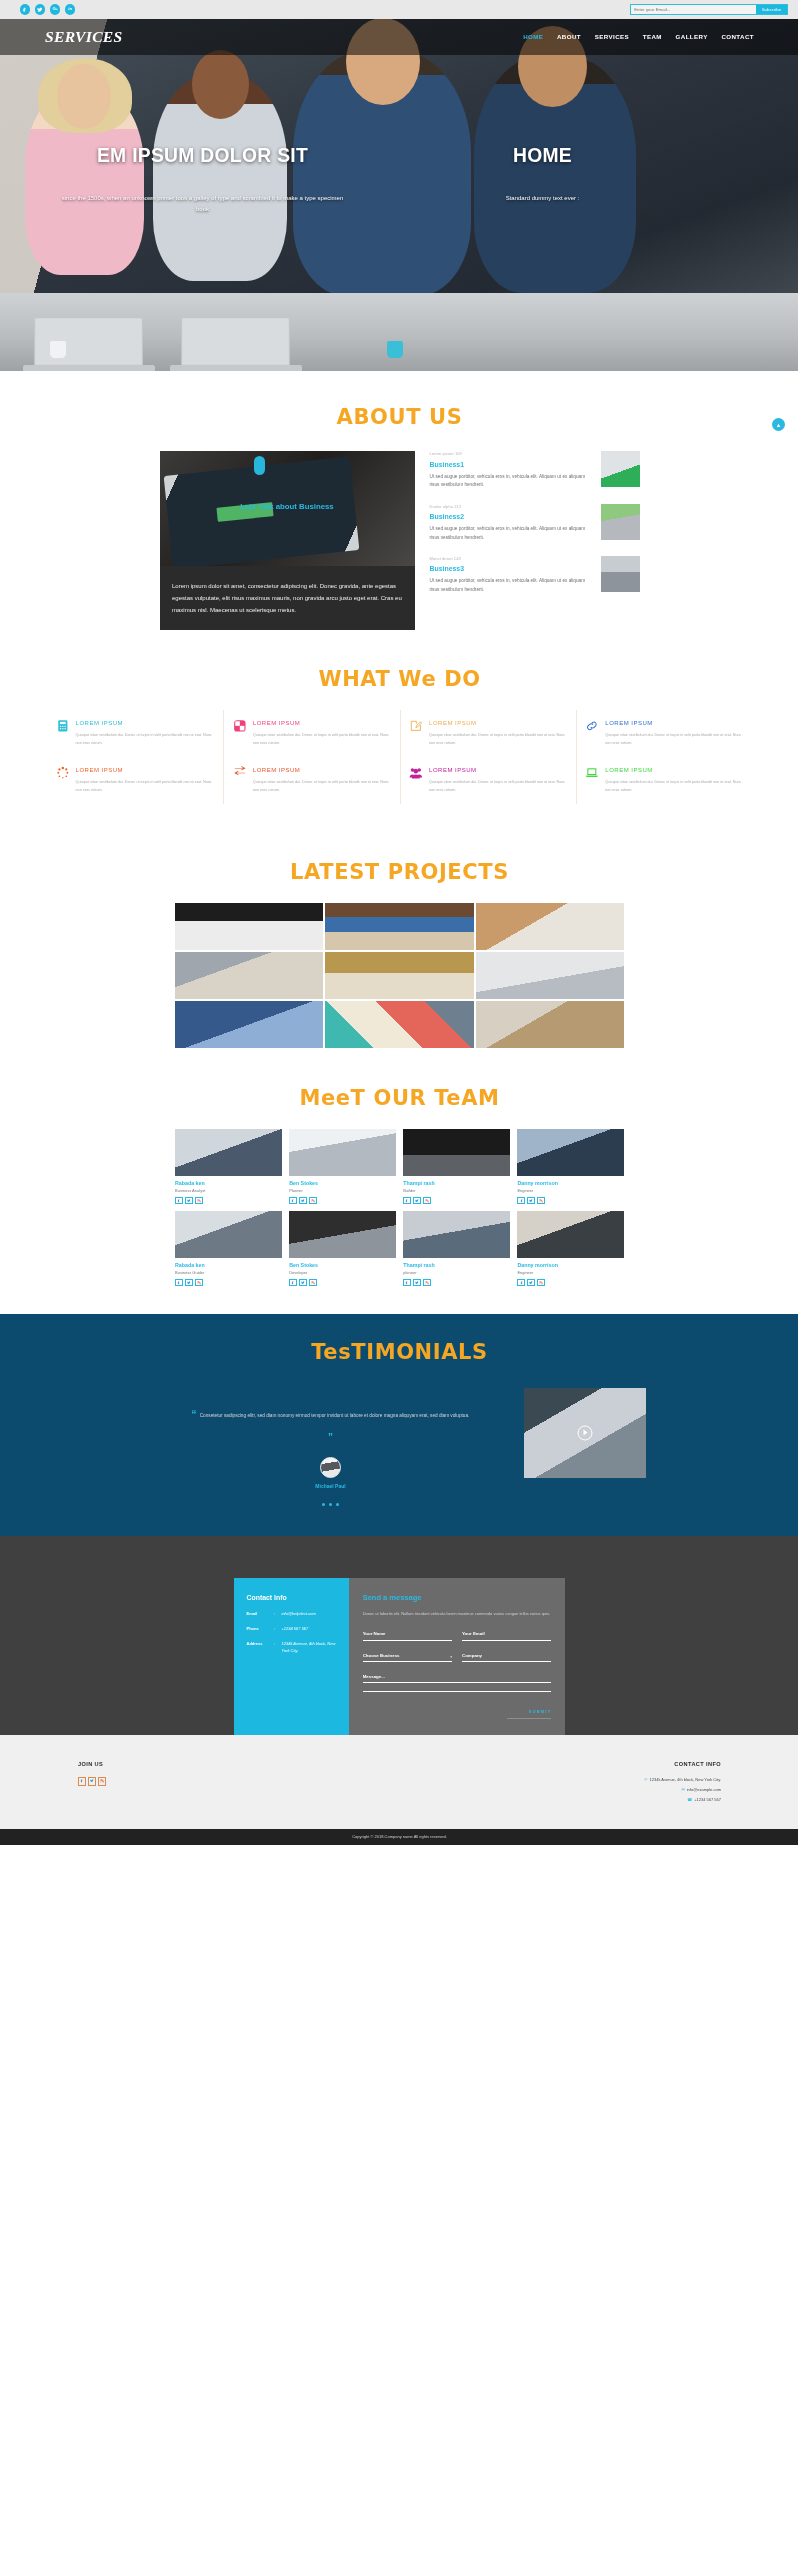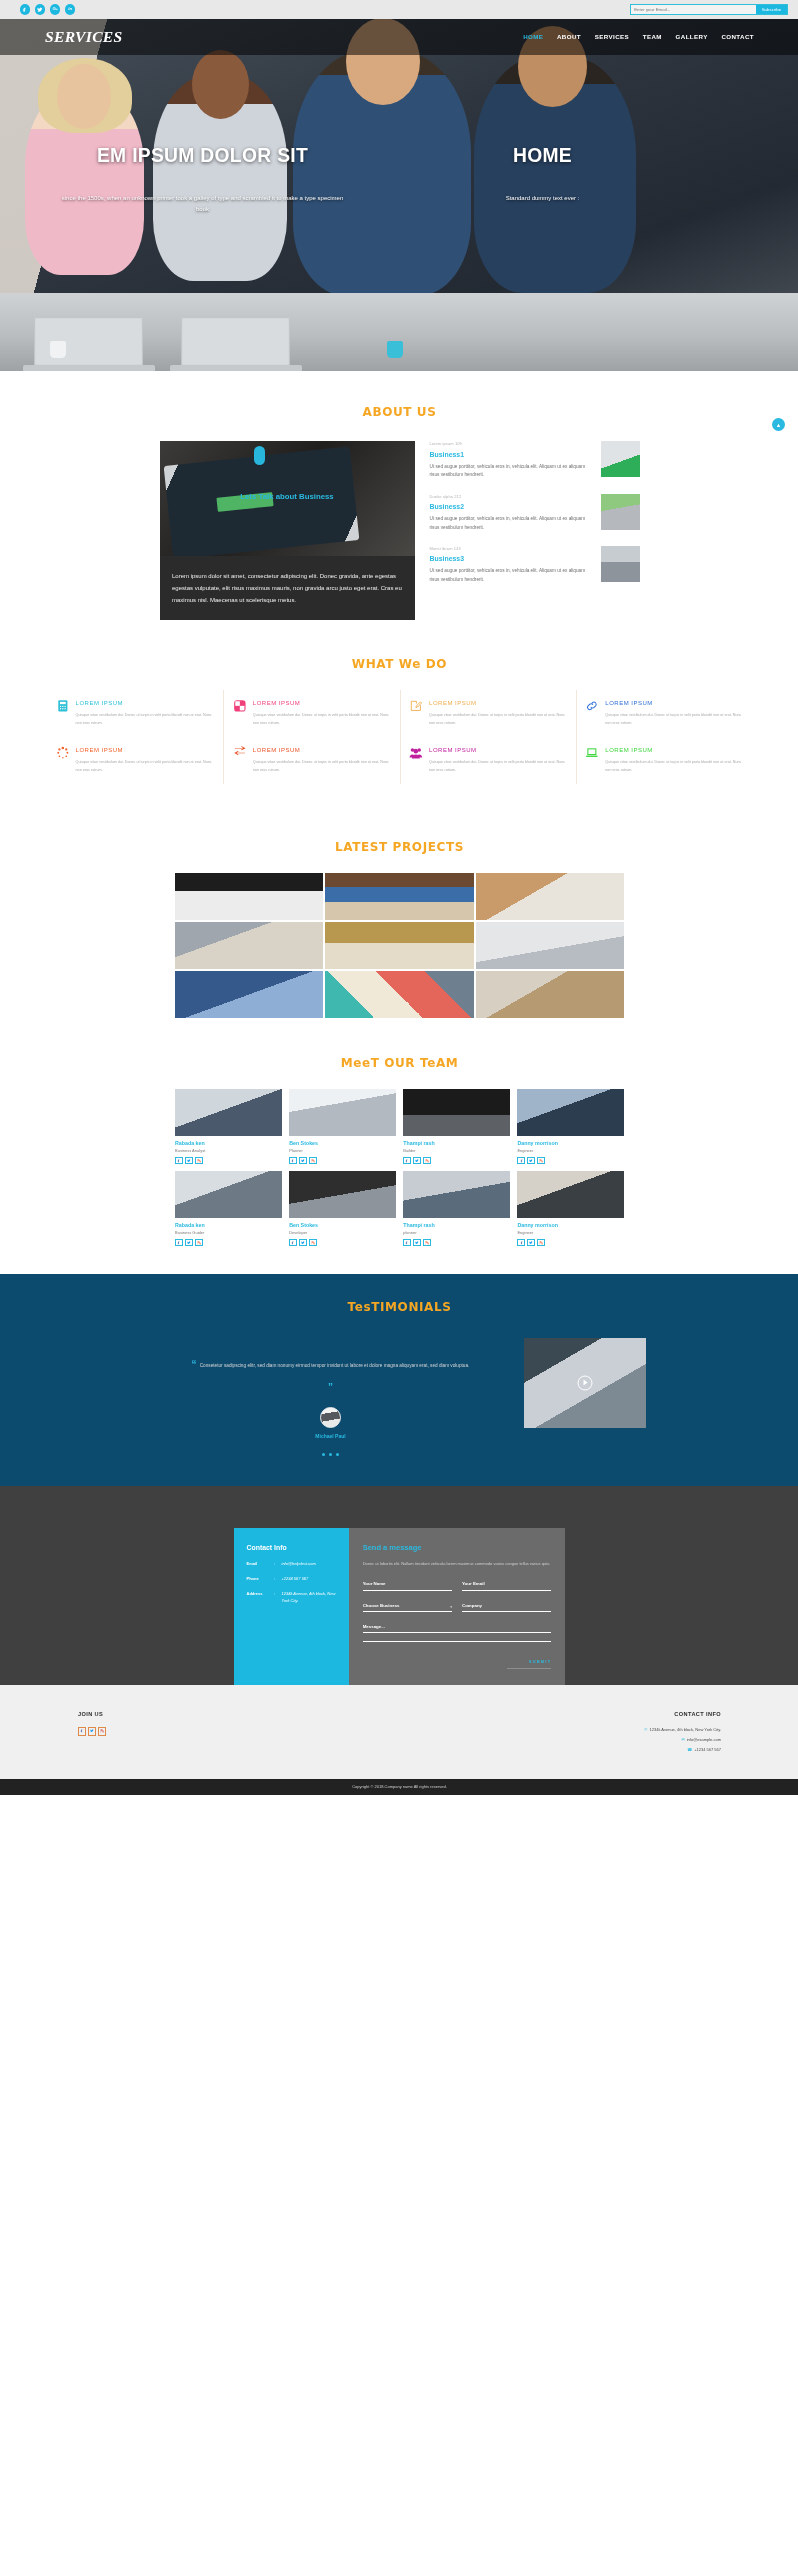--- a/index.html
+++ b/index.html
@@ -90,21 +90,21 @@
     position:absolute; z-index:4; top:126px; text-align:center; color:#fff;
   }
   .slide-a{ left:59px; width:287px; }
   .slide-b{ left:399px; width:287px; }
   .slide-title{ font-size:19.3px; font-weight:bold; letter-spacing:0.3px;
     text-shadow:0 1.2px 3.7px rgba(0,0,0,.6); margin-bottom:26px; }
   .slide-sub{ font-size:6px; line-height:1.85; text-shadow:0 0.6px 2.5px rgba(0,0,0,.7); }
 
   
   .sec-title{
-    text-align:center; color:#f5a623; font-size:12px; font-weight:bold;
+    text-align:center; color:#f5a623; font-size:21px; font-weight:bold;
     letter-spacing:0.6px; font-family:"DejaVu Sans", sans-serif;
   }
 
   
   .about{ padding:34px 0 0; position:relative; }
   .about-grid{
     width:480px; margin:22.5px auto 0; display:flex; gap:15px;
   }
   .about-left{ width:255px; }
   .about-img{

